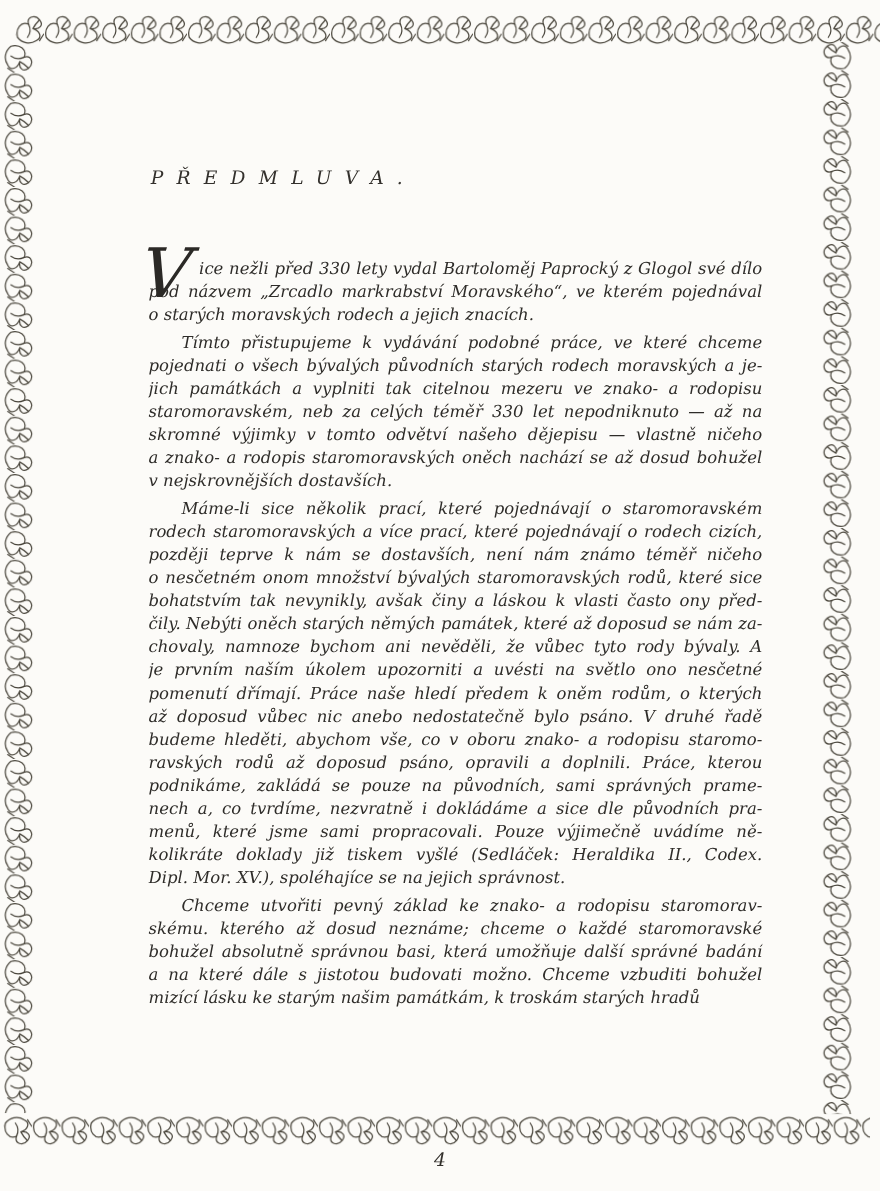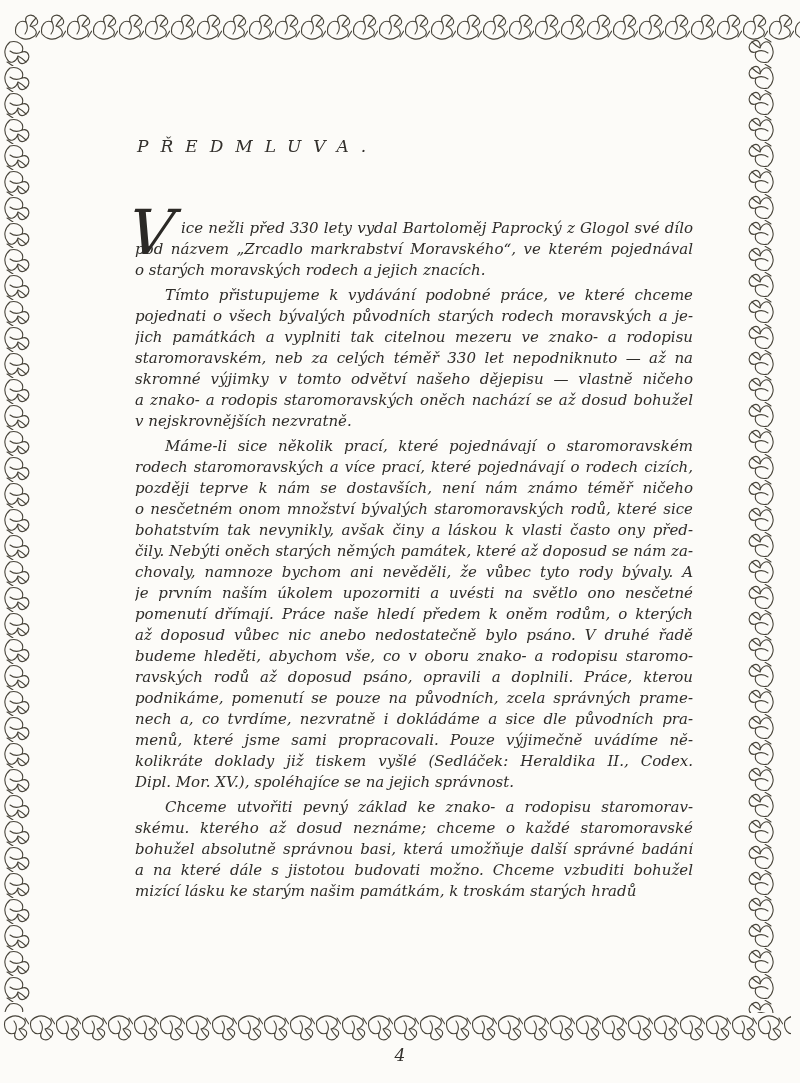--- a/index.html
+++ b/index.html
@@ -9,21 +9,21 @@
     height: 1083px;
     background: #fcfbf8;
     overflow: hidden;
     font-family: "DejaVu Serif", serif;
     color: #2e2c29;
   }
   .border-strip { position: absolute; display: block; }
   .content {
     position: absolute;
     left: 135px;
-    top: 136px;
+    top: 152px;
     width: 558px;
   }
   .page-title {
     font-style: italic;
     font-weight: normal;
     font-size: 17px;
     letter-spacing: 12px;
     margin: 0 0 0 2px;
     color: #33302c;
   }
@@ -140,36 +140,36 @@
           <div class="line">pod názvem „Zrcadlo markrabství Moravského“, ve kterém pojednával</div>
           <div class="line last">o starých moravských rodech a jejich znacích.</div>
         </div>
         <div class="para">
           <div class="line indent">Tímto přistupujeme k vydávání podobné práce, ve které chceme</div>
           <div class="line">pojednati o všech bývalých původních starých rodech moravských a je-</div>
           <div class="line">jich památkách a vyplniti tak citelnou mezeru ve znako- a rodopisu</div>
           <div class="line">staromoravském, neb za celých téměř 330 let nepodniknuto — až na</div>
           <div class="line">skromné výjimky v tomto odvětví našeho dějepisu — vlastně ničeho</div>
           <div class="line">a znako- a rodopis staromoravských oněch nachází se až dosud bohužel</div>
-          <div class="line last">v nejskrovnějších nezvratně.</div>
+          <div class="line last">v nejskrovnějších dostavších.</div>
         </div>
         <div class="para">
           <div class="line indent">Máme-li sice několik prací, které pojednávají o staromoravském kdysi</div>
           <div class="line">rodech staromoravských a více prací, které pojednávají o rodech cizích,</div>
           <div class="line">později teprve k nám se dostavších, není nám známo téměř ničeho</div>
           <div class="line">o nesčetném onom množství bývalých staromoravských rodů, které sice</div>
           <div class="line">bohatstvím tak nevynikly, avšak činy a láskou k vlasti často ony před-</div>
           <div class="line">čily. Nebýti oněch starých němých památek, které až doposud se nám za-</div>
           <div class="line">chovaly, namnoze bychom ani nevěděli, že vůbec tyto rody bývaly. A proto</div>
           <div class="line">je prvním naším úkolem upozorniti a uvésti na světlo ono nesčetné</div>
           <div class="line">pomenutí dřímají. Práce naše hledí předem k oněm rodům, o kterých</div>
           <div class="line">až doposud vůbec nic anebo nedostatečně bylo psáno. V druhé řadě</div>
           <div class="line">budeme hleděti, abychom vše, co v oboru znako- a rodopisu staromo-</div>
           <div class="line">ravských rodů až doposud psáno, opravili a doplnili. Práce, kterou</div>
-          <div class="line">podnikáme, pomenutí se pouze na původních, zcela správných prame-</div>
+          <div class="line">podnikáme, zakládá se pouze na původních, sami správných prame-</div>
           <div class="line">nech a, co tvrdíme, nezvratně i dokládáme a sice dle původních pra-</div>
           <div class="line">menů, které jsme sami propracovali. Pouze výjimečně uvádíme ně-</div>
           <div class="line">kolikráte doklady již tiskem vyšlé (Sedláček: Heraldika II., Codex.</div>
           <div class="line last">Dipl. Mor. XV.), spoléhajíce se na jejich správnost.</div>
         </div>
         <div class="para">
           <div class="line indent">Chceme utvořiti pevný základ ke znako- a rodopisu staromorav-</div>
           <div class="line">skému. kterého až dosud neznáme; chceme o každé staromoravské rodině</div>
           <div class="line">bohužel absolutně správnou basi, která umožňuje další správné badání</div>
           <div class="line">a na které dále s jistotou budovati možno. Chceme vzbuditi bohužel</div>

